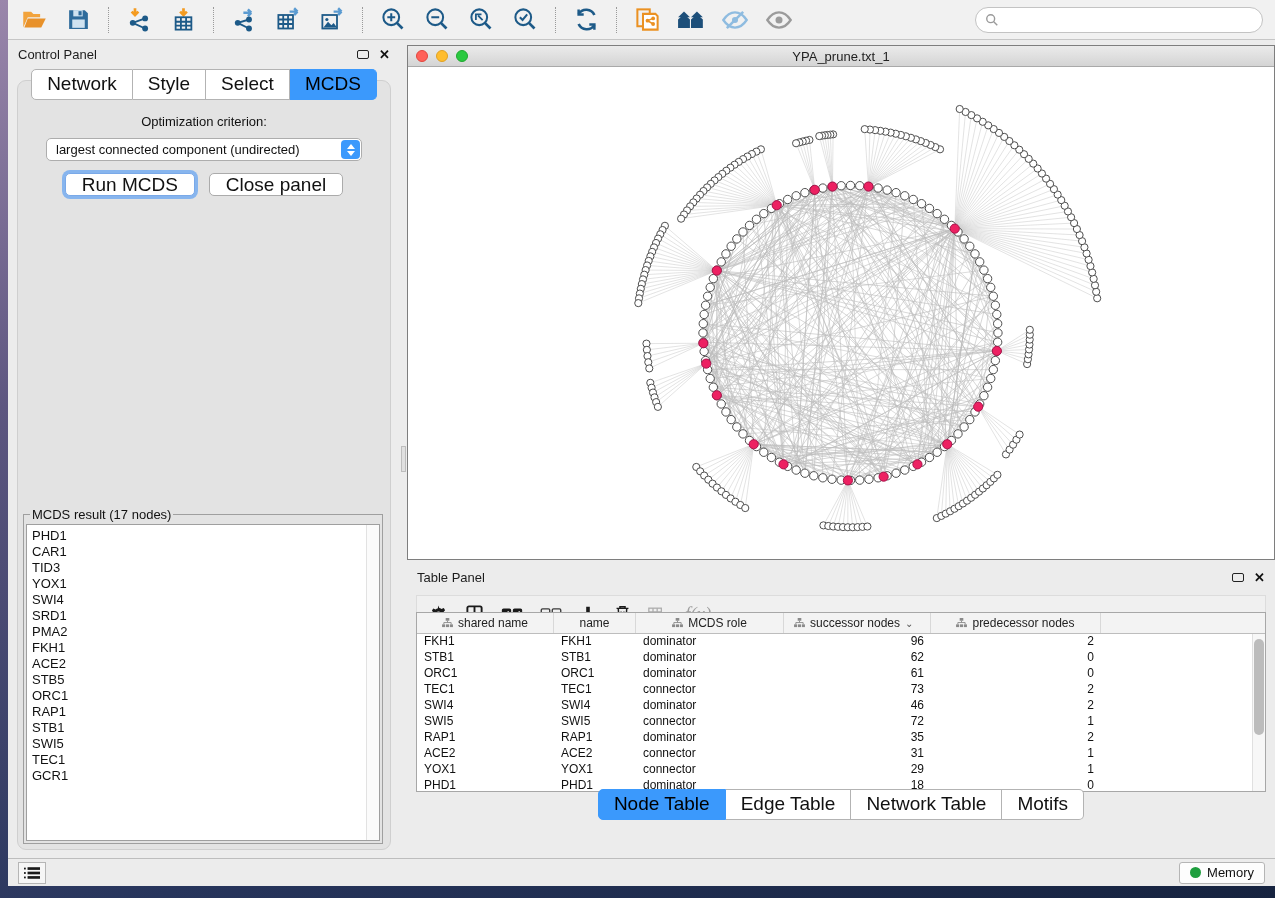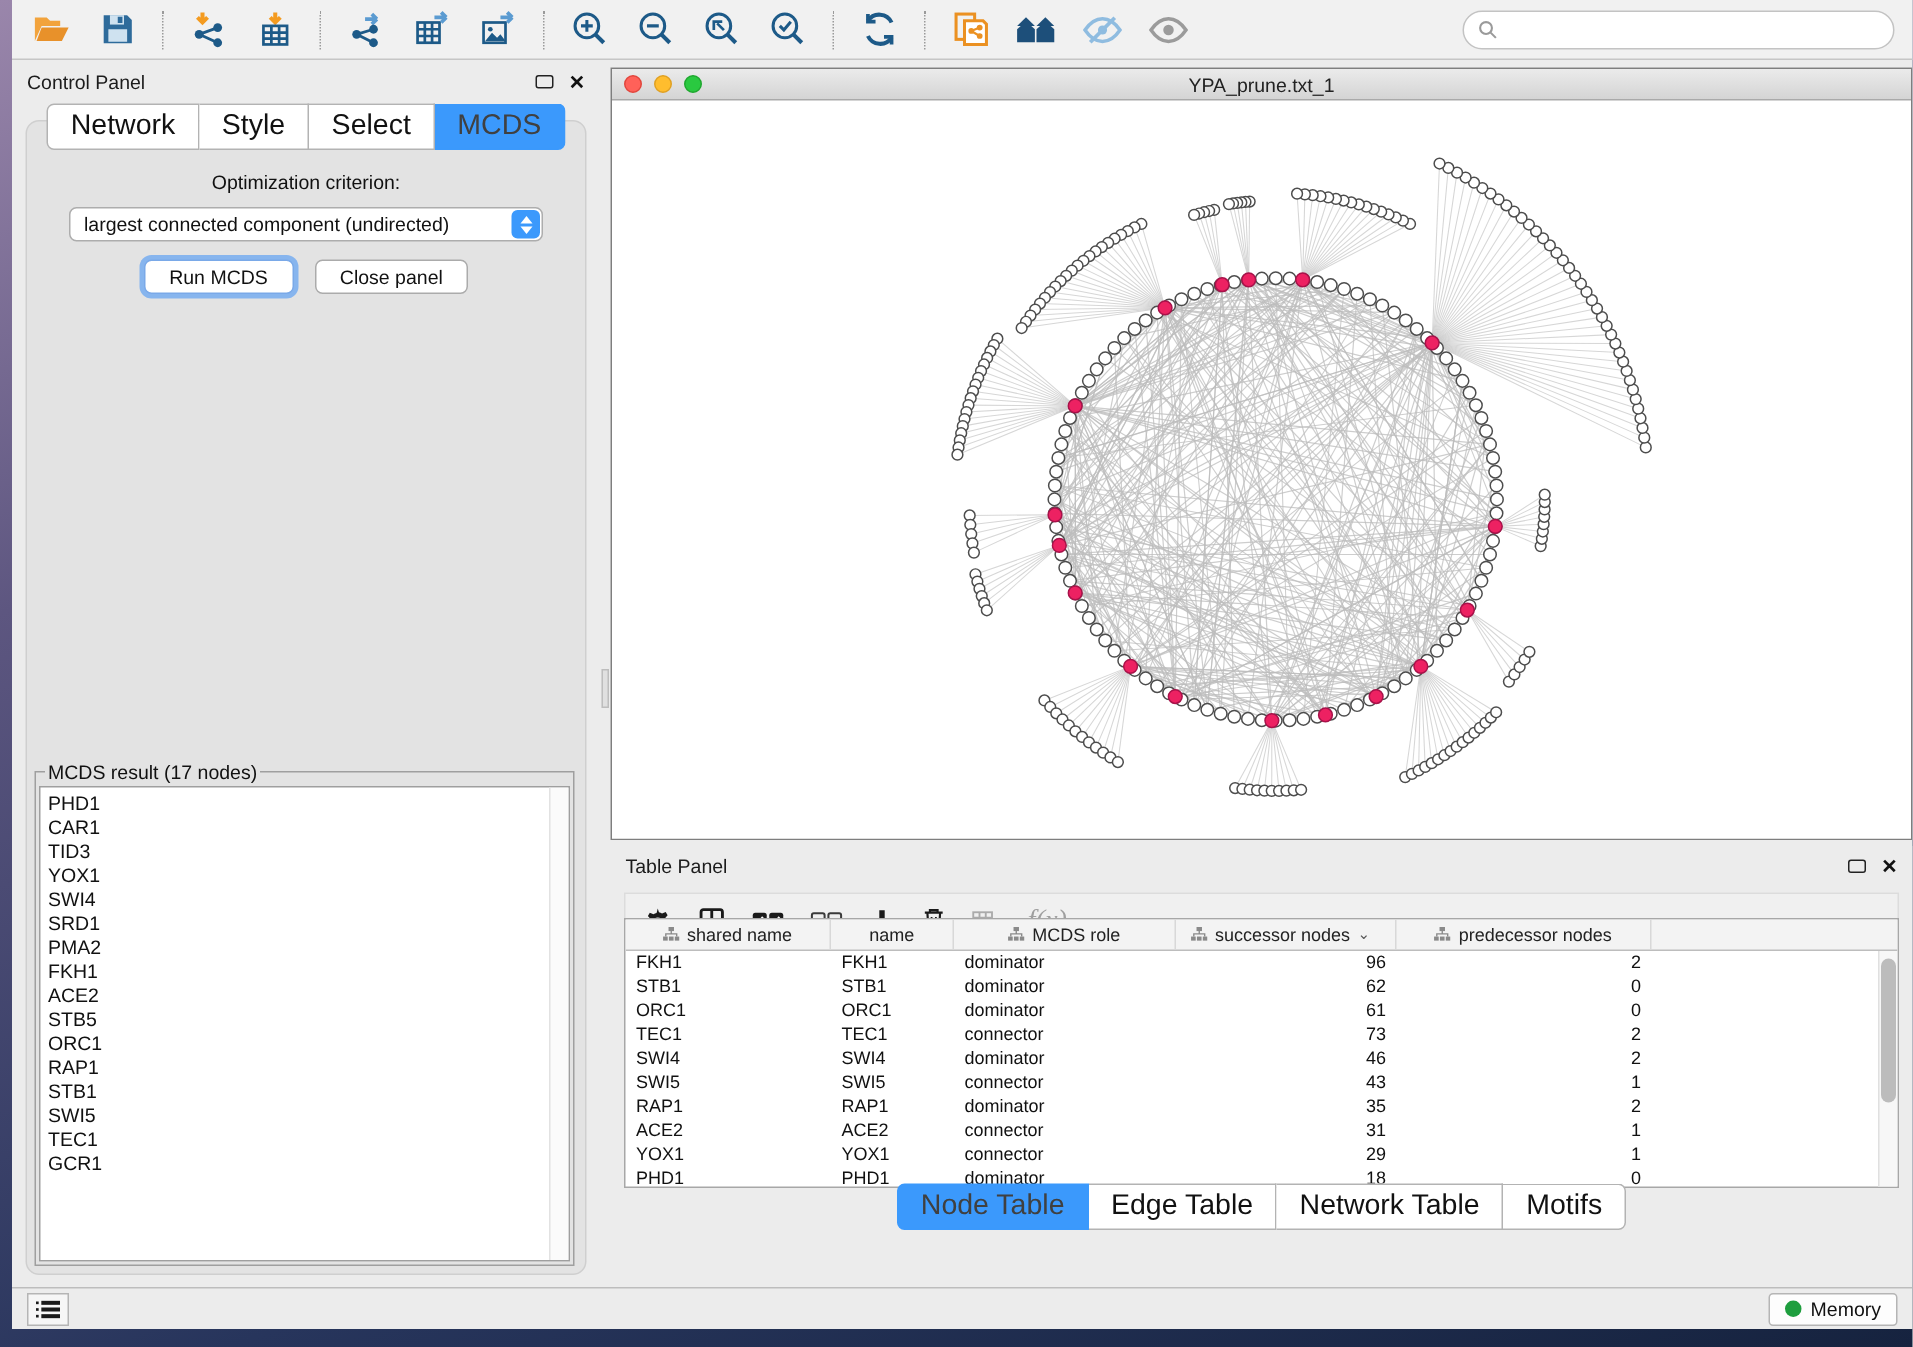--- a/index.html
+++ b/index.html
@@ -29,35 +29,35 @@
   .panel-head .win-icons { margin-left:auto; display:flex; gap:10px; align-items:center; }
   .float-ico { width:12px; height:9px; border:1.6px solid #222; border-radius:2px; }
   .close-ico { font-size:13px; font-weight:bold; color:#111; line-height:1; }
 
   .ctl-tabs { position:absolute; top:28px; left:0; right:0; display:flex; justify-content:center; z-index:2; }
   .seg { display:flex; }
   .seg-btn { font-size:19px; color:#111; background:#fff; border:1px solid #b3b3b3; border-left-width:0;
     padding:3px 15px 4px; cursor:default; }
   .seg-btn:first-child { border-left-width:1px; border-radius:5px 0 0 5px; }
   .seg-btn:last-child { border-radius:0 5px 5px 0; }
-  .seg-btn.active { background:#3b99fc; border-color:#3b99fc; color:#404040; }
+  .seg-btn.active { background:#3b99fc; border-color:#3b99fc; color:#000000; }
 
   .ctl-inner { position:absolute; left:9px; right:9px; top:39px; bottom:8px;
     background:#e3e3e3; border:1px solid #cfcfcf; border-radius:9px; }
   .opt-label { text-align:center; font-size:13px; margin-top:33px; color:#111; }
   .dropdown { width:316px; height:23px; margin:9px auto 0; background:#fff; border:1px solid #adadad;
     border-radius:5px; display:flex; align-items:center; position:relative; }
   .dropdown .dd-text { font-size:13px; padding-left:9px; color:#111; }
   .dd-stepper { position:absolute; right:1px; top:1px; bottom:1px; width:19px; background:#3b99fc;
     border-radius:4px; display:flex; flex-direction:column; align-items:center; justify-content:center; gap:2px; }
   .dd-up { width:0;height:0;border-left:4px solid transparent;border-right:4px solid transparent;border-bottom:5px solid #fff; }
   .dd-down { width:0;height:0;border-left:4px solid transparent;border-right:4px solid transparent;border-top:5px solid #fff; }
   .btn-row { display:flex; justify-content:center; gap:14px; margin-top:12px; }
   .mac-btn { height:23px; background:#fff; border:1px solid #ababab; border-radius:5px;
-    font-size:13px; padding:0 16px; color:#111; }
+    font-size:19px; padding:0 16px; color:#111; }
   .mac-btn.focus-ring { box-shadow:0 0 0 3px rgba(86,157,245,.65); border-color:#7aa9e8; }
 
   .result-box { position:absolute; left:5px; right:7px; top:426px; bottom:5px; }
   fieldset.result { width:100%; height:100%; border:1px solid #9f9f9f; background:#e3e3e3; padding:2px; }
   fieldset.result legend { font-size:13px; color:#111; margin-left:4px; padding:0 2px; }
   .result-list { width:100%; height:100%; background:#fff; border:1px solid #9f9f9f; position:relative;
     overflow:hidden; padding:3px 0 0 5px; }
   .result-item { font-size:13px; line-height:16px; color:#111; }
   .result-scroll { position:absolute; top:0; right:0; bottom:0; width:13px; background:#fbfbfb; border-left:1px solid #e2e2e2; }
 
@@ -1313,21 +1313,21 @@
                   <div class="td c0">SWI4</div>
                   <div class="td c1">SWI4</div>
                   <div class="td c2">dominator</div>
                   <div class="td c3">46</div>
                   <div class="td c4">2</div>
                 </div>
                 <div class="tr">
                   <div class="td c0">SWI5</div>
                   <div class="td c1">SWI5</div>
                   <div class="td c2">connector</div>
-                  <div class="td c3">43</div>
+                  <div class="td c3">72</div>
                   <div class="td c4">1</div>
                 </div>
                 <div class="tr">
                   <div class="td c0">RAP1</div>
                   <div class="td c1">RAP1</div>
                   <div class="td c2">dominator</div>
                   <div class="td c3">35</div>
                   <div class="td c4">2</div>
                 </div>
                 <div class="tr">

